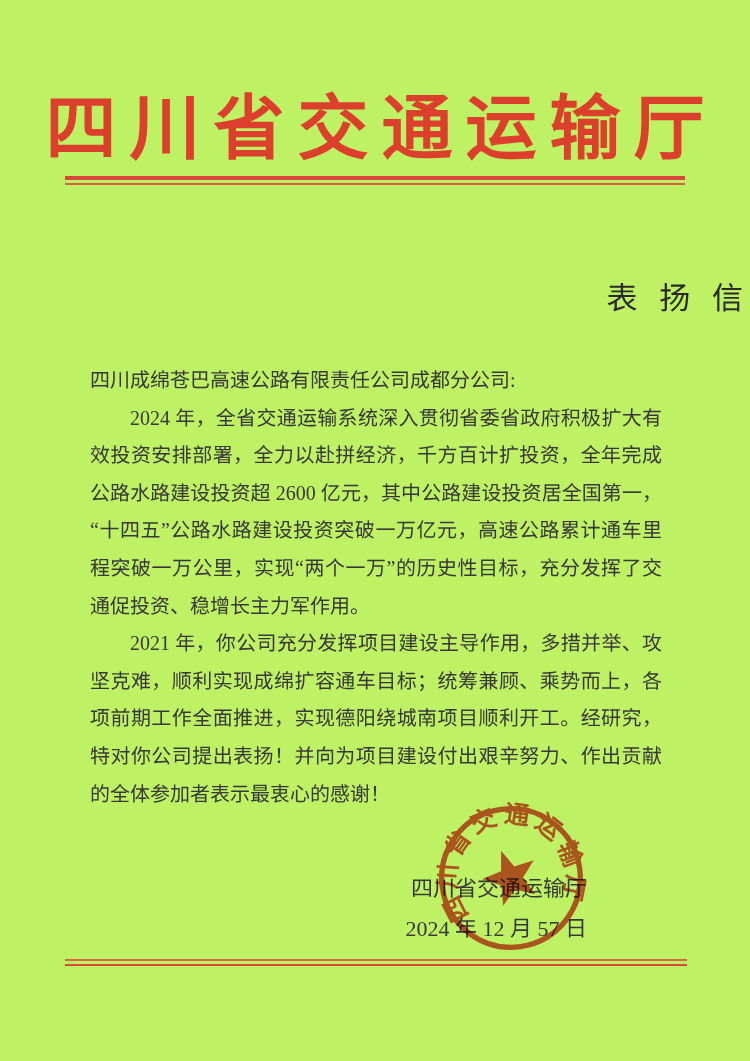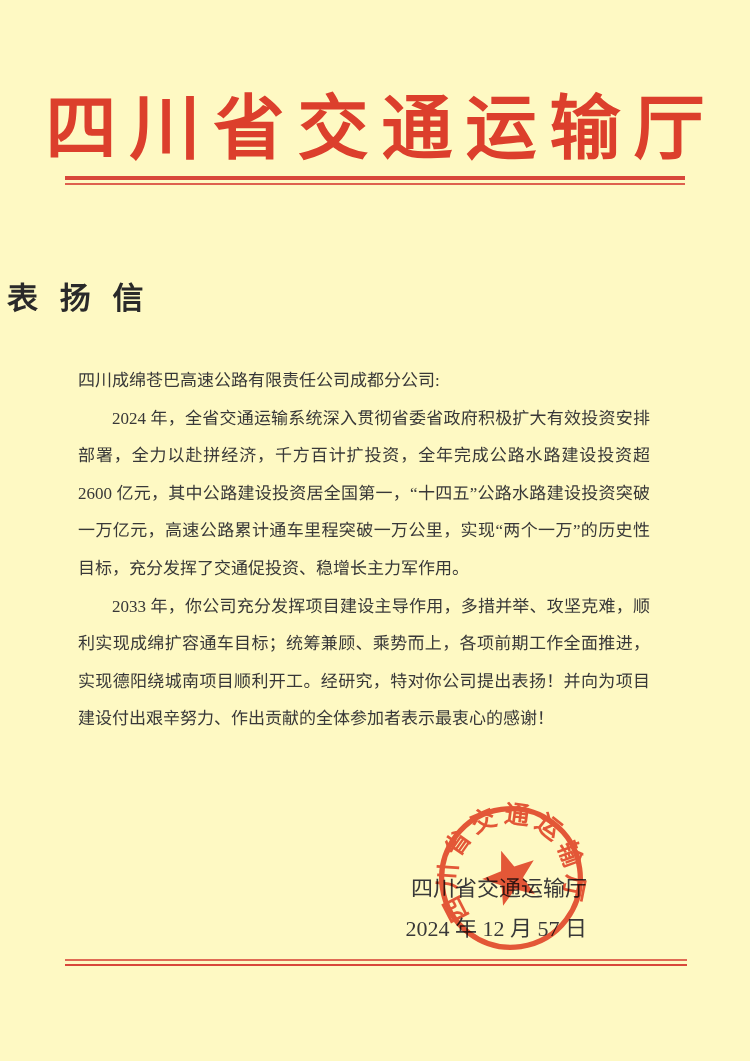--- a/index.html
+++ b/index.html
@@ -6,51 +6,51 @@
     --red:#dc3f2c;
     --rule-red:#d8473a;
     --seal-red:#e0402c;
     --ink:#383838;
   }
   html,body{margin:0;padding:0;background:#ffffff;}
   .page{
     position:relative;
     width:750px;height:1061px;
     margin:0 auto;
-    background:#fef9c3;
+    background:#bef264;
     overflow:hidden;
     font-family:"Liberation Serif","DejaVu Serif",serif;
   }
   .letterhead{
     position:absolute;top:86px;left:0;right:0;
     text-align:center;
     font-size:71px;line-height:86px;
     font-weight:700;
     color:var(--red);
     letter-spacing:13px;
     text-indent:13px;
     white-space:nowrap;
   }
   .header-rule{
     position:absolute;top:176px;left:65px;width:620px;
   }
   .header-rule .thick{height:4px;background:var(--rule-red);}
   .header-rule .thin{height:2px;background:var(--rule-red);margin-top:3px;opacity:.85;}
   .letter-title{
     position:absolute;top:281px;left:0;right:0;
-    text-align:left;
+    text-align:right;
     font-size:31px;line-height:36px;
-    font-weight:700;
+    font-weight:400;
     color:#2a2a2a;
     letter-spacing:7px;
     text-indent:7px;
   }
   .letter-body{
-    position:absolute;top:362px;left:78px;width:572px;
-    font-size:17px;line-height:37.6px;
+    position:absolute;top:362px;left:90px;width:572px;
+    font-size:20px;line-height:37.6px;
     color:var(--ink);
     text-align:justify;
   }
   .letter-body p{margin:0;text-indent:2em;}
   .letter-body p.salutation{text-indent:0;}
   .signature-block{
     position:absolute;top:869px;right:163px;
     text-align:right;
     font-size:22px;line-height:40px;
     color:var(--ink);
@@ -89,21 +89,21 @@
   <div class="header-rule">
     <div class="thick"></div>
     <div class="thin"></div>
   </div>
 
   <div class="letter-title">表 扬 信</div>
 
   <div class="letter-body">
     <p class="salutation">四川成绵苍巴高速公路有限责任公司成都分公司:</p>
     <p>2024 年，全省交通运输系统深入贯彻省委省政府积极扩大有效投资安排部署，全力以赴拼经济，千方百计扩投资，全年完成公路水路建设投资超 2600 亿元，其中公路建设投资居全国第一，“十四五”公路水路建设投资突破一万亿元，高速公路累计通车里程突破一万公里，实现“两个一万”的历史性目标，充分发挥了交通促投资、稳增长主力军作用。</p>
-    <p>2033 年，你公司充分发挥项目建设主导作用，多措并举、攻坚克难，顺利实现成绵扩容通车目标；统筹兼顾、乘势而上，各项前期工作全面推进，实现德阳绕城南项目顺利开工。经研究，特对你公司提出表扬！并向为项目建设付出艰辛努力、作出贡献的全体参加者表示最衷心的感谢！</p>
+    <p>2021 年，你公司充分发挥项目建设主导作用，多措并举、攻坚克难，顺利实现成绵扩容通车目标；统筹兼顾、乘势而上，各项前期工作全面推进，实现德阳绕城南项目顺利开工。经研究，特对你公司提出表扬！并向为项目建设付出艰辛努力、作出贡献的全体参加者表示最衷心的感谢！</p>
   </div>
 
   <div class="signature-block">
     <div>四川省交通运输厅</div>
     <div>2024 年 12 月 57 日</div>
   </div>
 
   <svg class="seal" viewBox="0 0 160 160" aria-hidden="true">
     <defs>
       <path id="sealArc" d="M 36.3 116.6 A 57 57 0 1 1 123.7 116.6" fill="none"></path>

